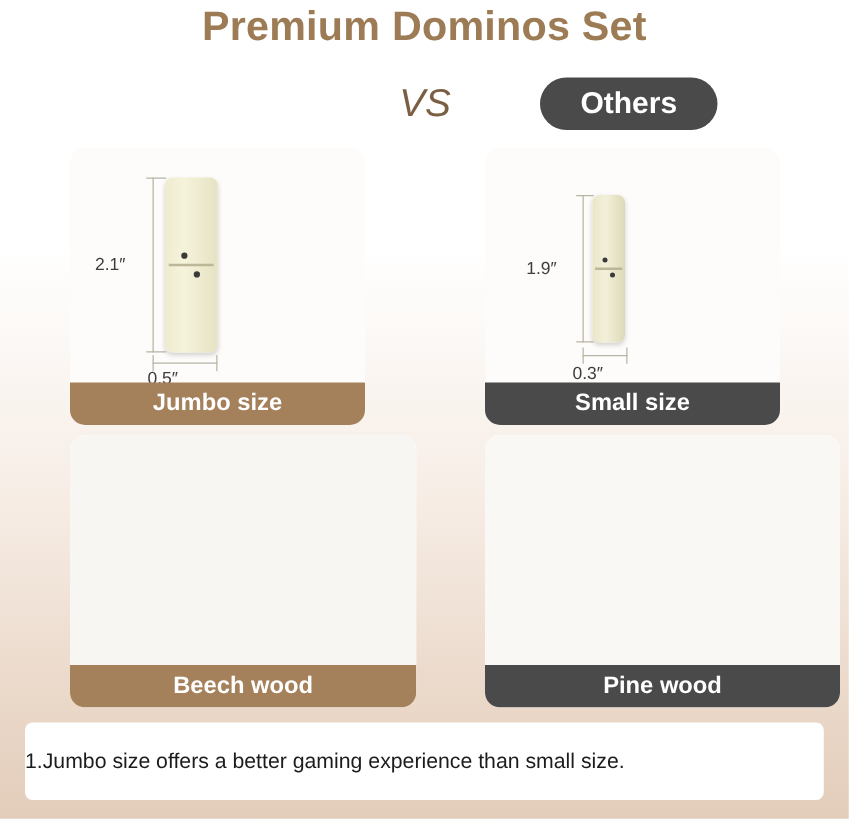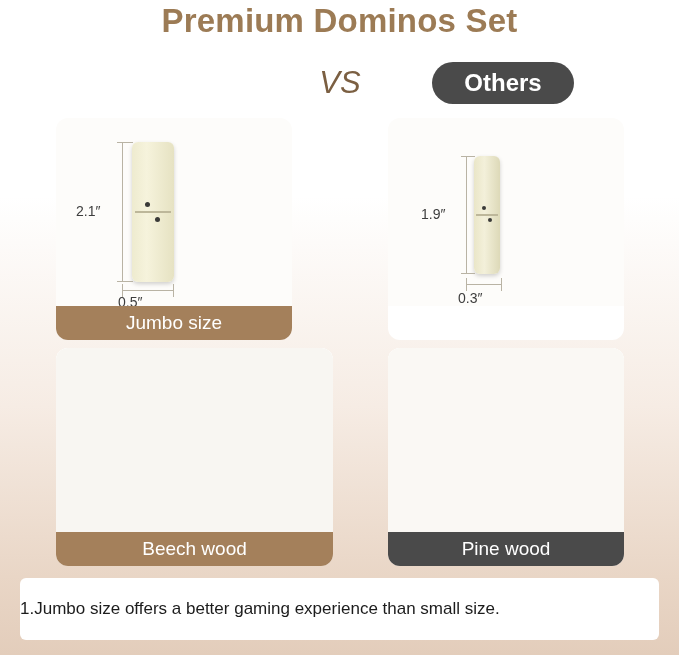--- a/index.html
+++ b/index.html
@@ -25,30 +25,30 @@
     position:absolute;left:296px;top:3px;width:88px;text-align:center;
     font-size:31px;font-weight:normal;color:#7b5f42;font-style:italic;
   }
   .card{
     position:absolute;background:#ffffff;border-radius:12px;overflow:hidden;
   }
   .card .body{position:absolute;left:0;top:0;right:0;bottom:34px;background:#fff;}
   .label{
     position:absolute;left:0;right:0;bottom:0;height:34px;
     display:flex;align-items:center;justify-content:center;
-    font-size:19px;font-weight:normal;color:#ffffff;text-align:right;
+    font-size:19px;font-weight:bold;color:#ffffff;text-align:right;
   }
   .label.ours{background:#a4805b;}
   .label.others{background:#4a4a4a;}
 
   
   #card-ours-size{left:56px;top:118px;width:236px;height:222px;}
   #card-others-size{left:388px;top:118px;width:236px;height:222px;}
   #card-ours-wood{left:56px;top:348px;width:277px;height:218px;}
-  #card-others-wood{left:388px;top:348px;width:236px;height:218px;}
+  #card-others-wood{left:388px;top:348px;width:236px;height:218px;padding-left:48px;}
 
   
   .tile{position:absolute;border-radius:6px;}
   .tile .divider{position:absolute;left:8%;right:8%;height:2px;background:#bdb79a;}
   .tile .pip{position:absolute;width:5px;height:5px;border-radius:50%;background:#3a3a38;}
 
   
   #ours-tile{
     left:76px;top:24px;width:42px;height:140px;
     background:linear-gradient(to right,#eeebcf 0%,#f6f3dc 35%,#e6e2c2 100%);
@@ -133,20 +133,21 @@
     <div class="meas-line meas-v" style="left:78px;top:38px;height:118px;"></div>
     <div class="cap" style="left:73px;top:38px;width:14px;"></div>
     <div class="cap" style="left:73px;top:155px;width:14px;"></div>
     <div class="meas-text" style="left:33px;top:88px;">1.9″</div>
 
     <div class="meas-line meas-h" style="left:78px;top:166px;width:36px;"></div>
     <div class="capv" style="left:78px;top:160px;height:13px;"></div>
     <div class="capv" style="left:113px;top:160px;height:13px;"></div>
     <div class="meas-text" style="left:70px;top:172px;">0.3″</div>
   </div>
+  <div class="label others">Small size</div>
 </div>
 
 <div class="card" id="card-ours-wood">
   <div class="body">
     <div class="photo-bg" style="background:#f8f6f2;"></div>
     <svg width="236" height="184" viewBox="0 0 236 184">
       <defs>
         <linearGradient id="beech" x1="0" y1="0" x2="1" y2="0.6">
           <stop offset="0" stop-color="#dcb489"></stop>
           <stop offset="0.5" stop-color="#e6c49c"></stop>

